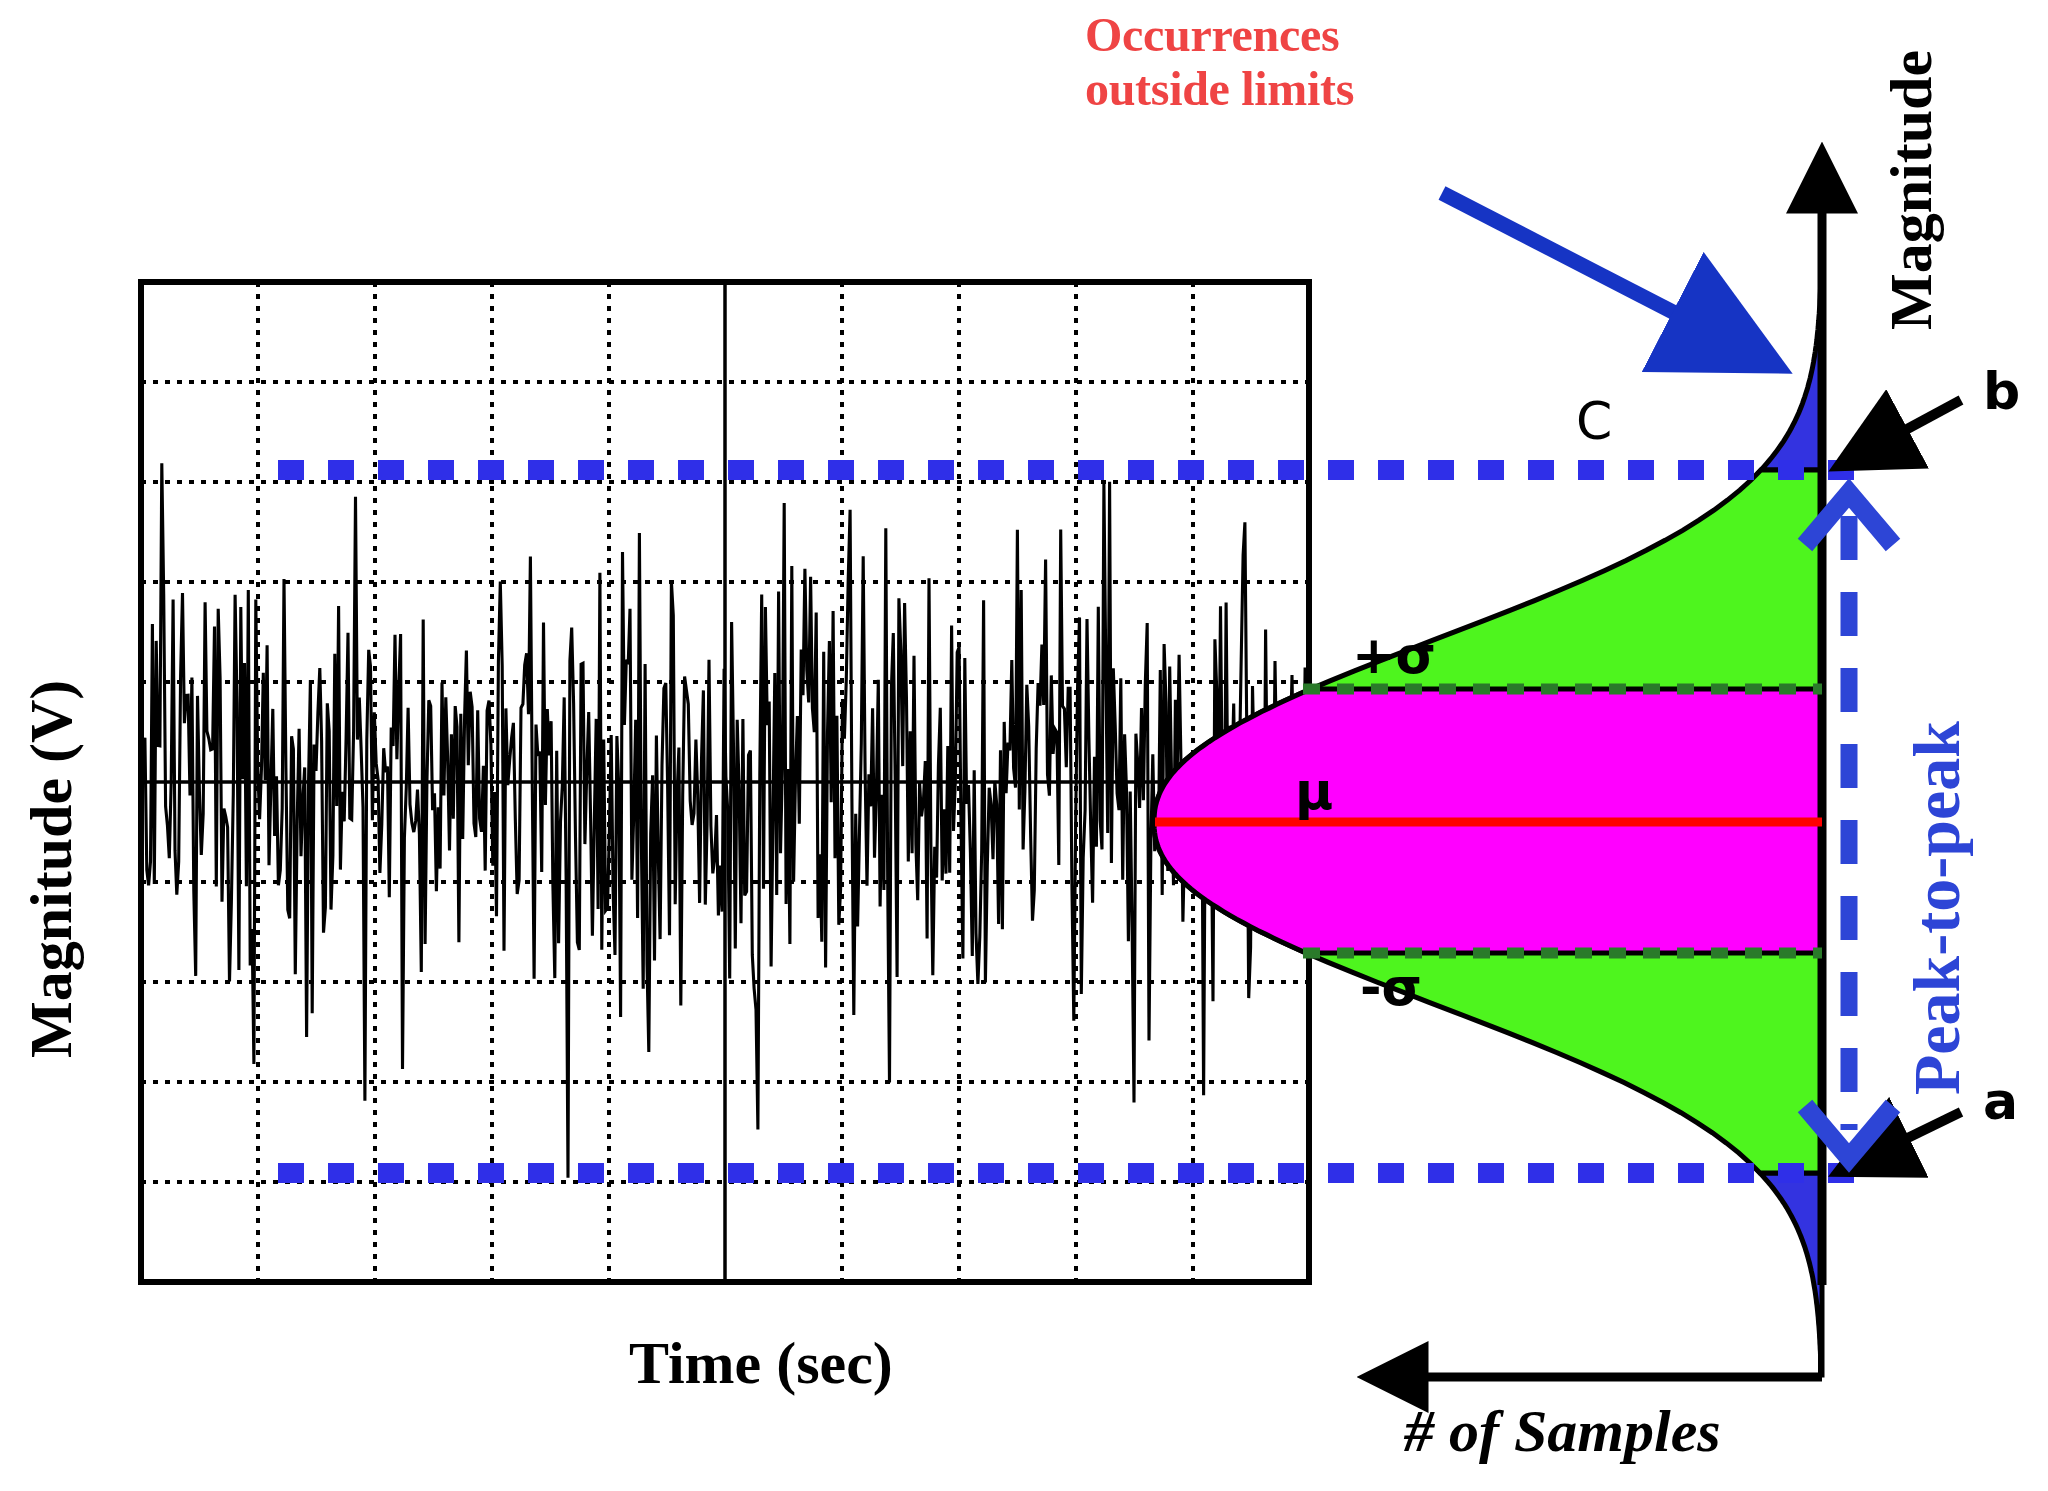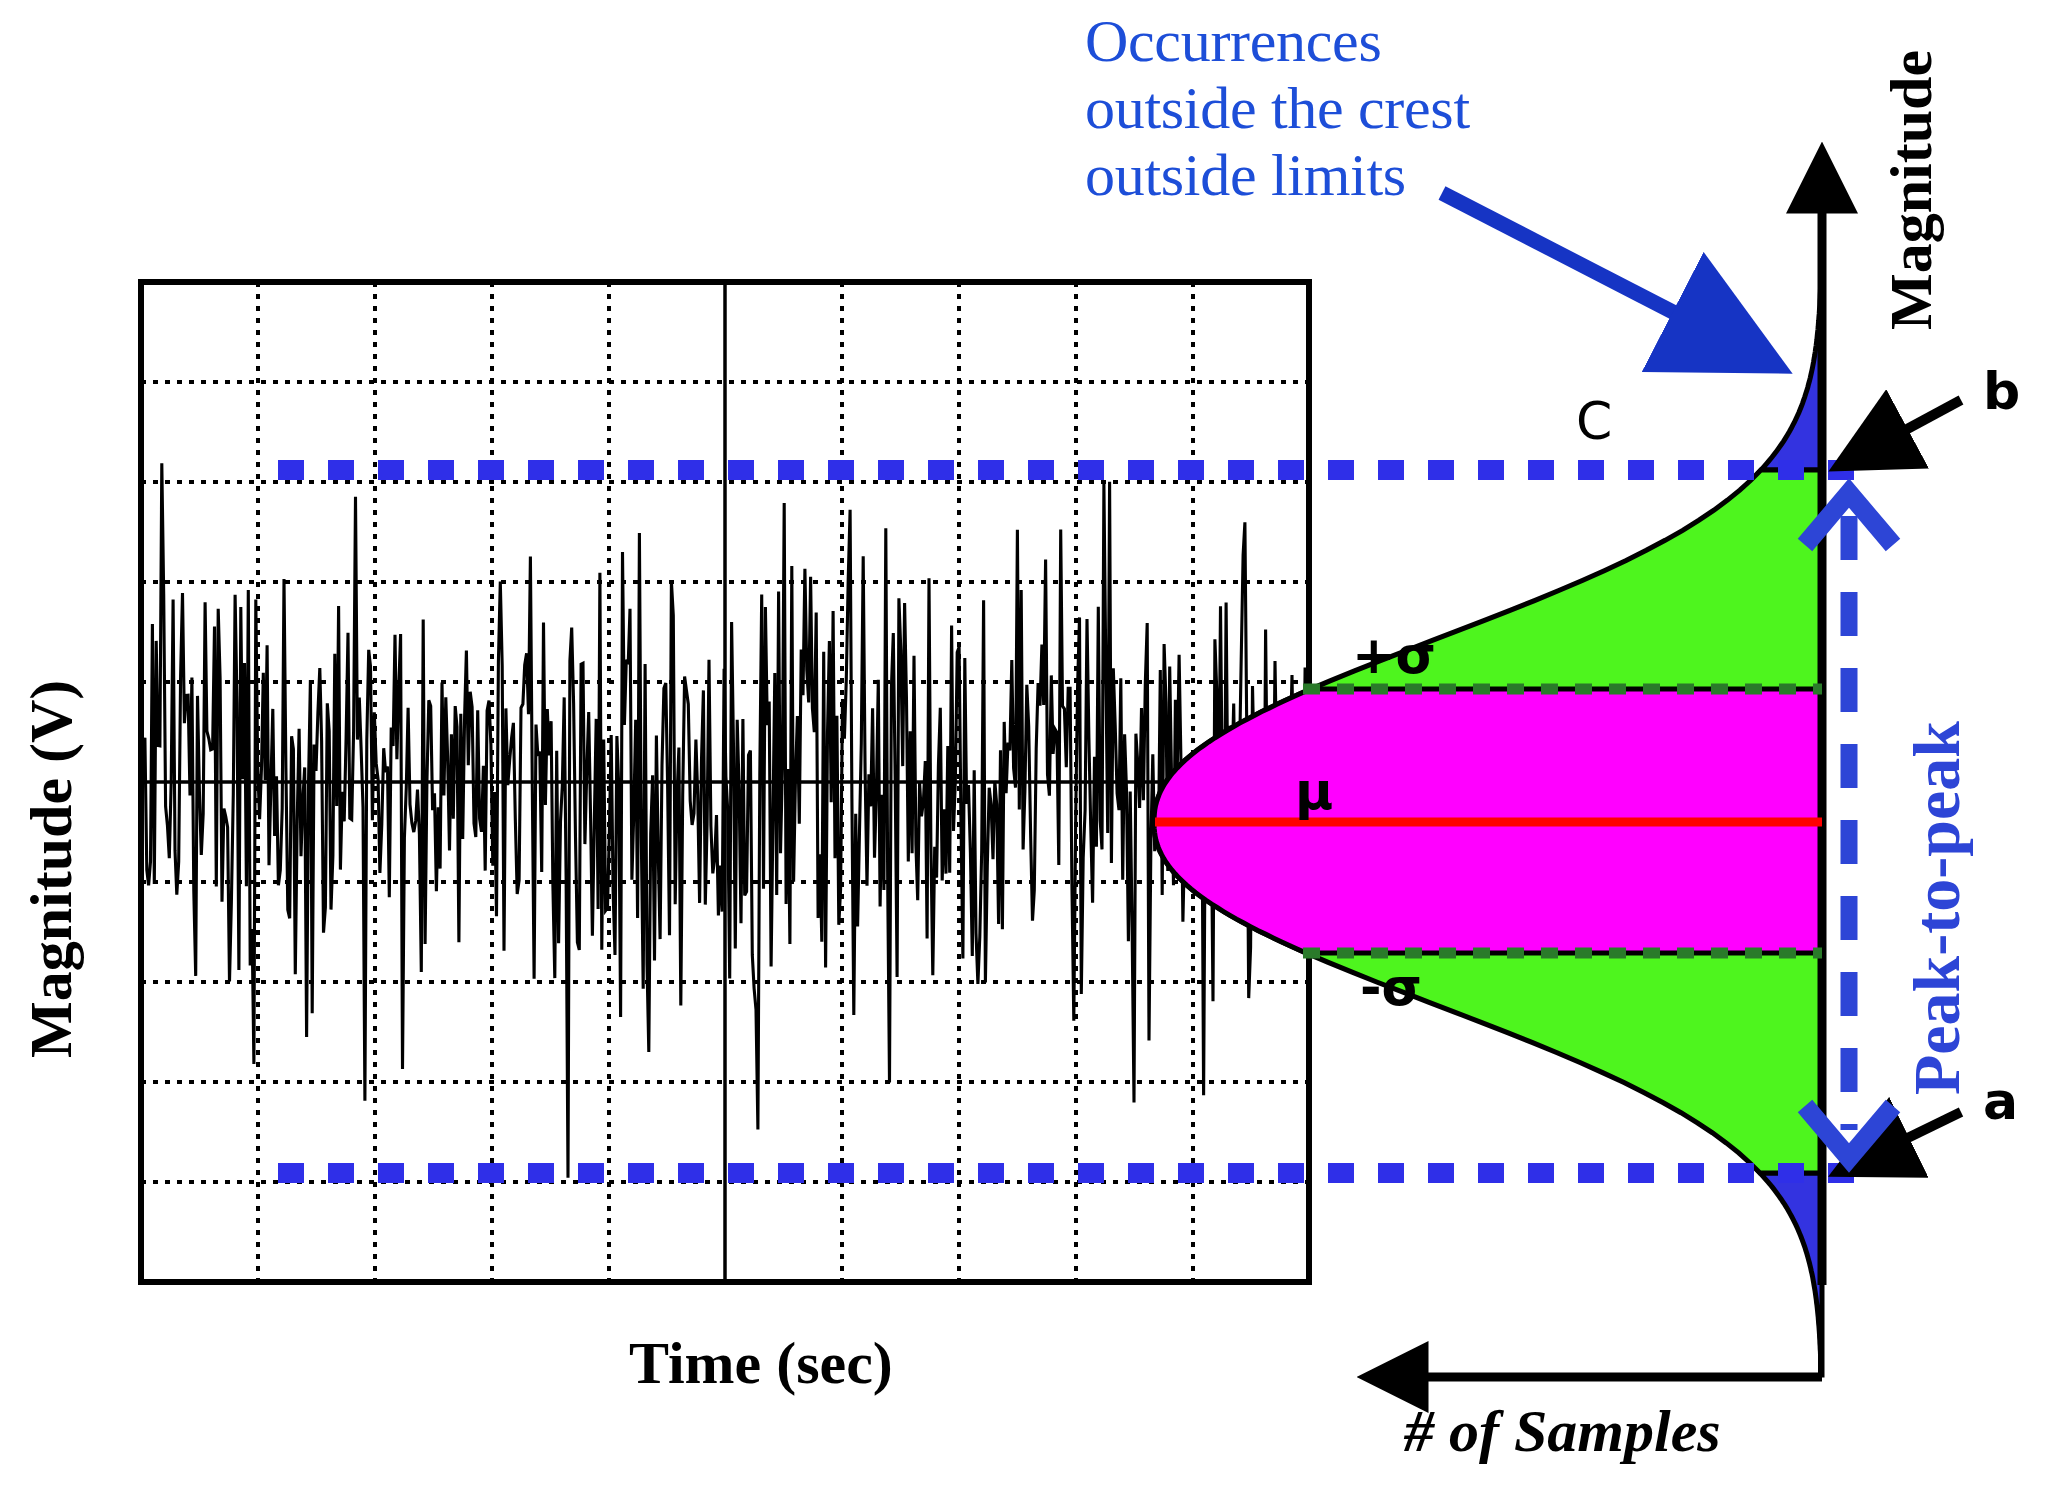--- a/index.html
+++ b/index.html
@@ -26,23 +26,23 @@
   }
   .txt {
     position: absolute;
     white-space: nowrap;
     font-family: "Liberation Serif", serif;
     font-weight: bold;
     color: #000000;
     line-height: 1.12;
   }
   .annotation-blue {
-    color: #1d4ed8;
-    font-size: 60px;
-    font-weight: normal;
+    color: #ef4444;
+    font-size: 48px;
+    font-weight: bold;
     letter-spacing: -0.3px;
   }
   .axis-label {
     font-size: 60px;
     font-weight: bold;
   }
   .greek-label {
     font-size: 52px;
     font-weight: bold;
     font-family: "DejaVu Sans", sans-serif;
@@ -146,21 +146,20 @@
 
     <g>
       <line x1="1849" y1="516" x2="1849" y2="1130" stroke="#2d45d6" stroke-width="17" stroke-dasharray="44,32"></line>
       <path d="M1805,545 L1849,493 L1893,545" fill="none" stroke="#2d45d6" stroke-width="19" stroke-linecap="butt" stroke-linejoin="miter"></path>
       <path d="M1805,1106 L1849,1158 L1893,1106" fill="none" stroke="#2d45d6" stroke-width="19" stroke-linecap="butt" stroke-linejoin="miter"></path>
     </g>
   </svg>
 
   <div class="txt annotation-blue" style="left:1085px; top:8px; text-align:left;">
     <div>Occurrences</div>
-    <div>outside the crest</div>
     <div>outside limits</div>
   </div>
 
   <div class="txt crest-label" style="left:1576px; top:392px;">C</div>
 
   <div class="txt greek-label" style="left:1352px; top:626px;">+σ</div>
 
   <div class="txt greek-label" style="left:1360px; top:958px;">-σ</div>
 
   <div class="txt greek-label" style="left:1295px; top:762px;">μ</div>

